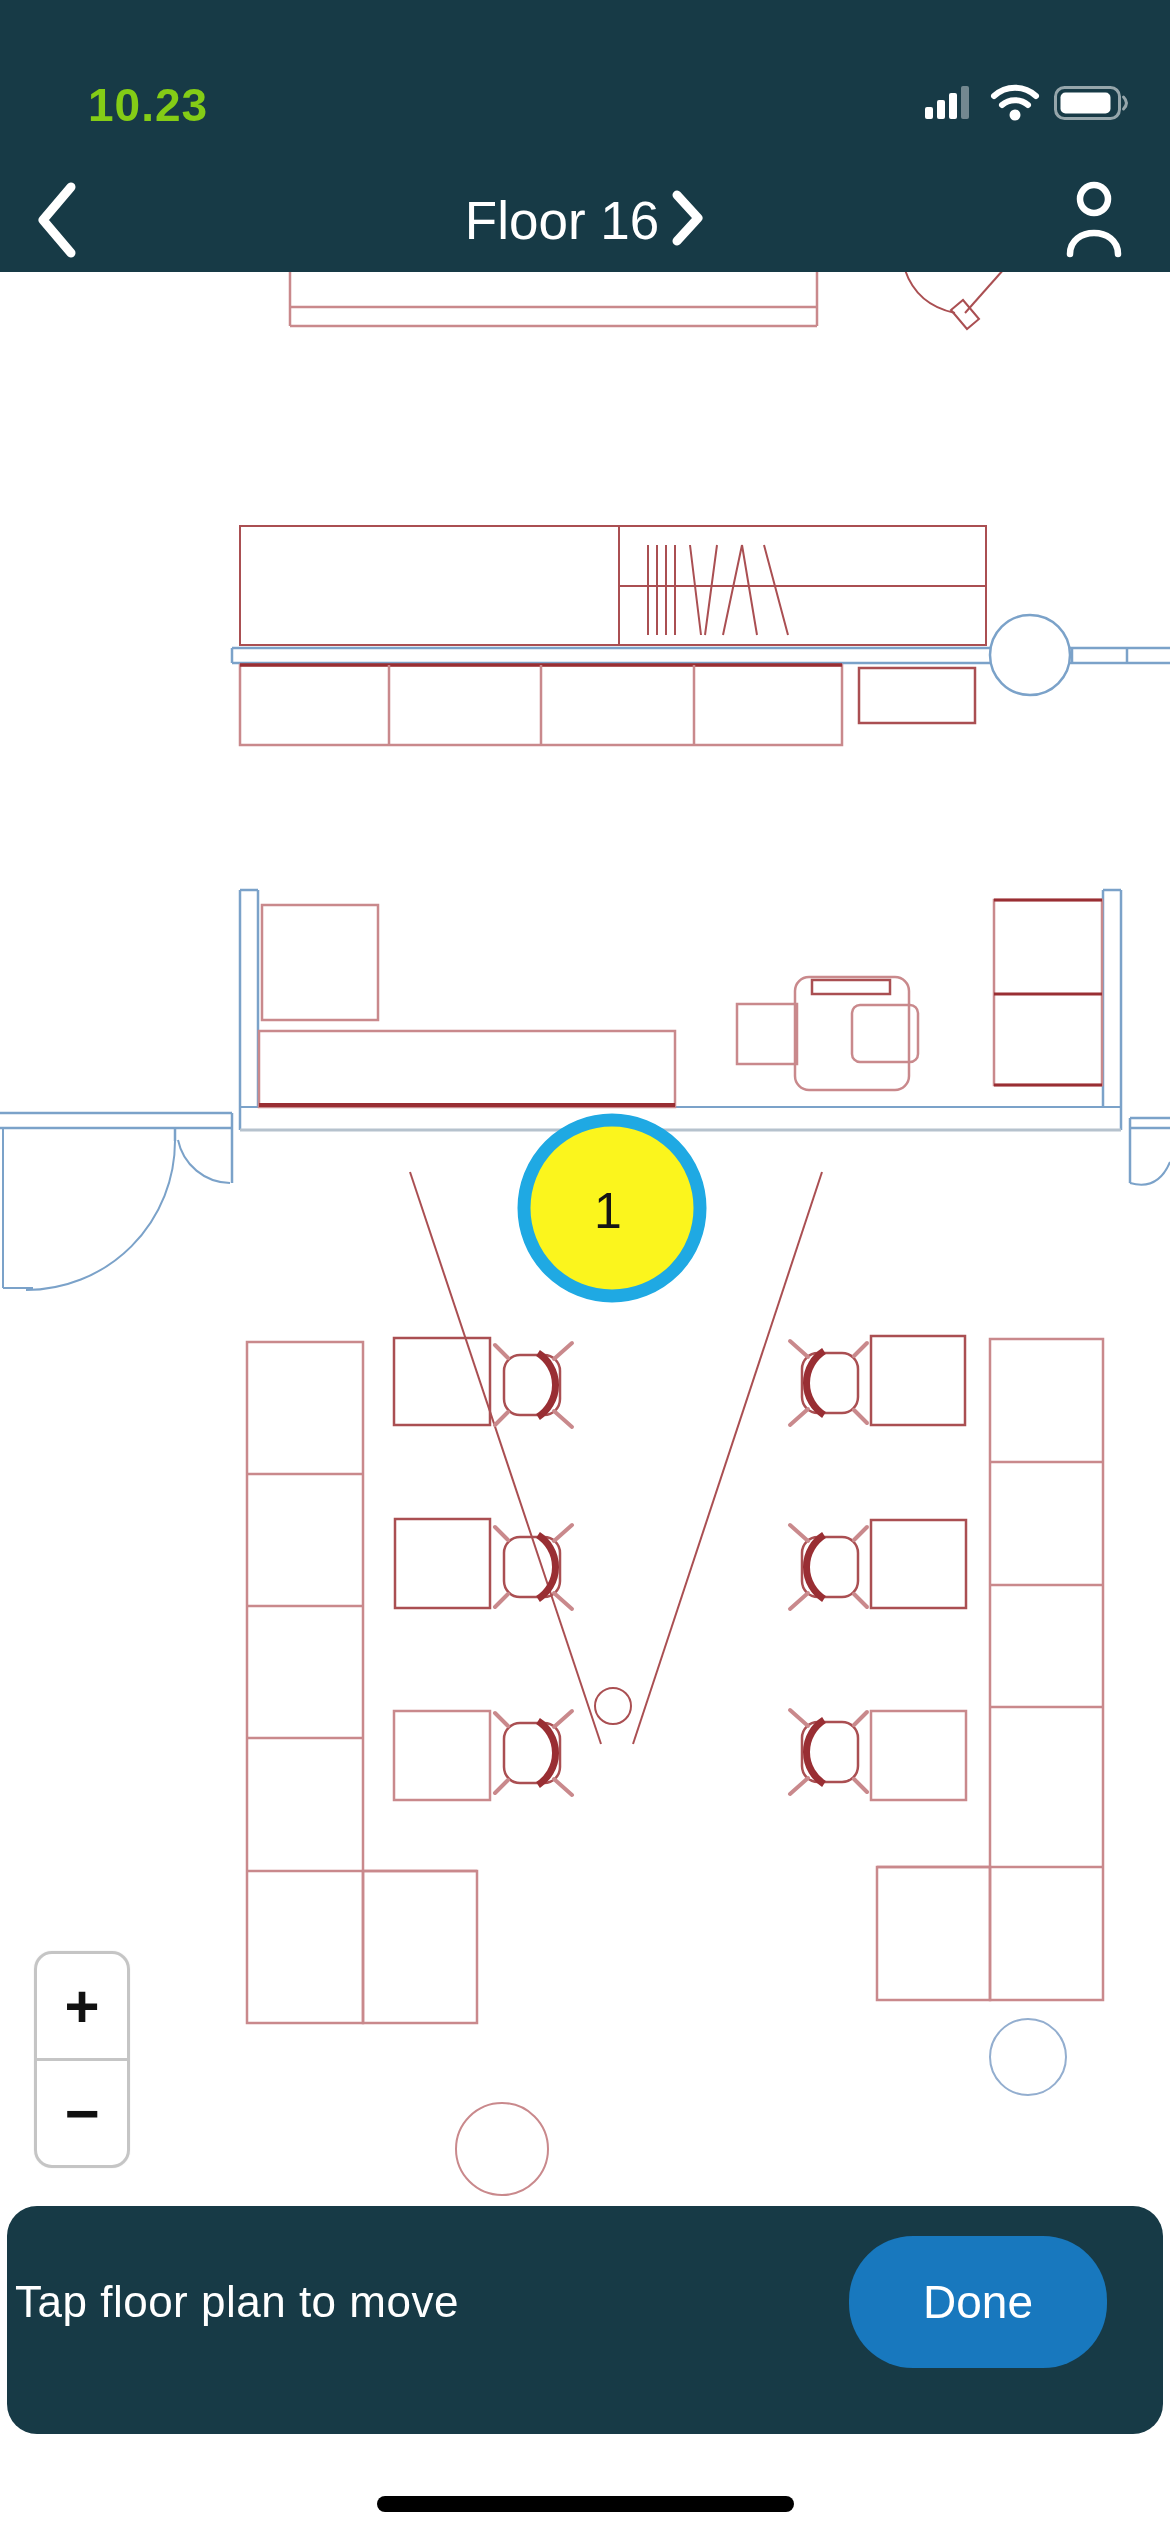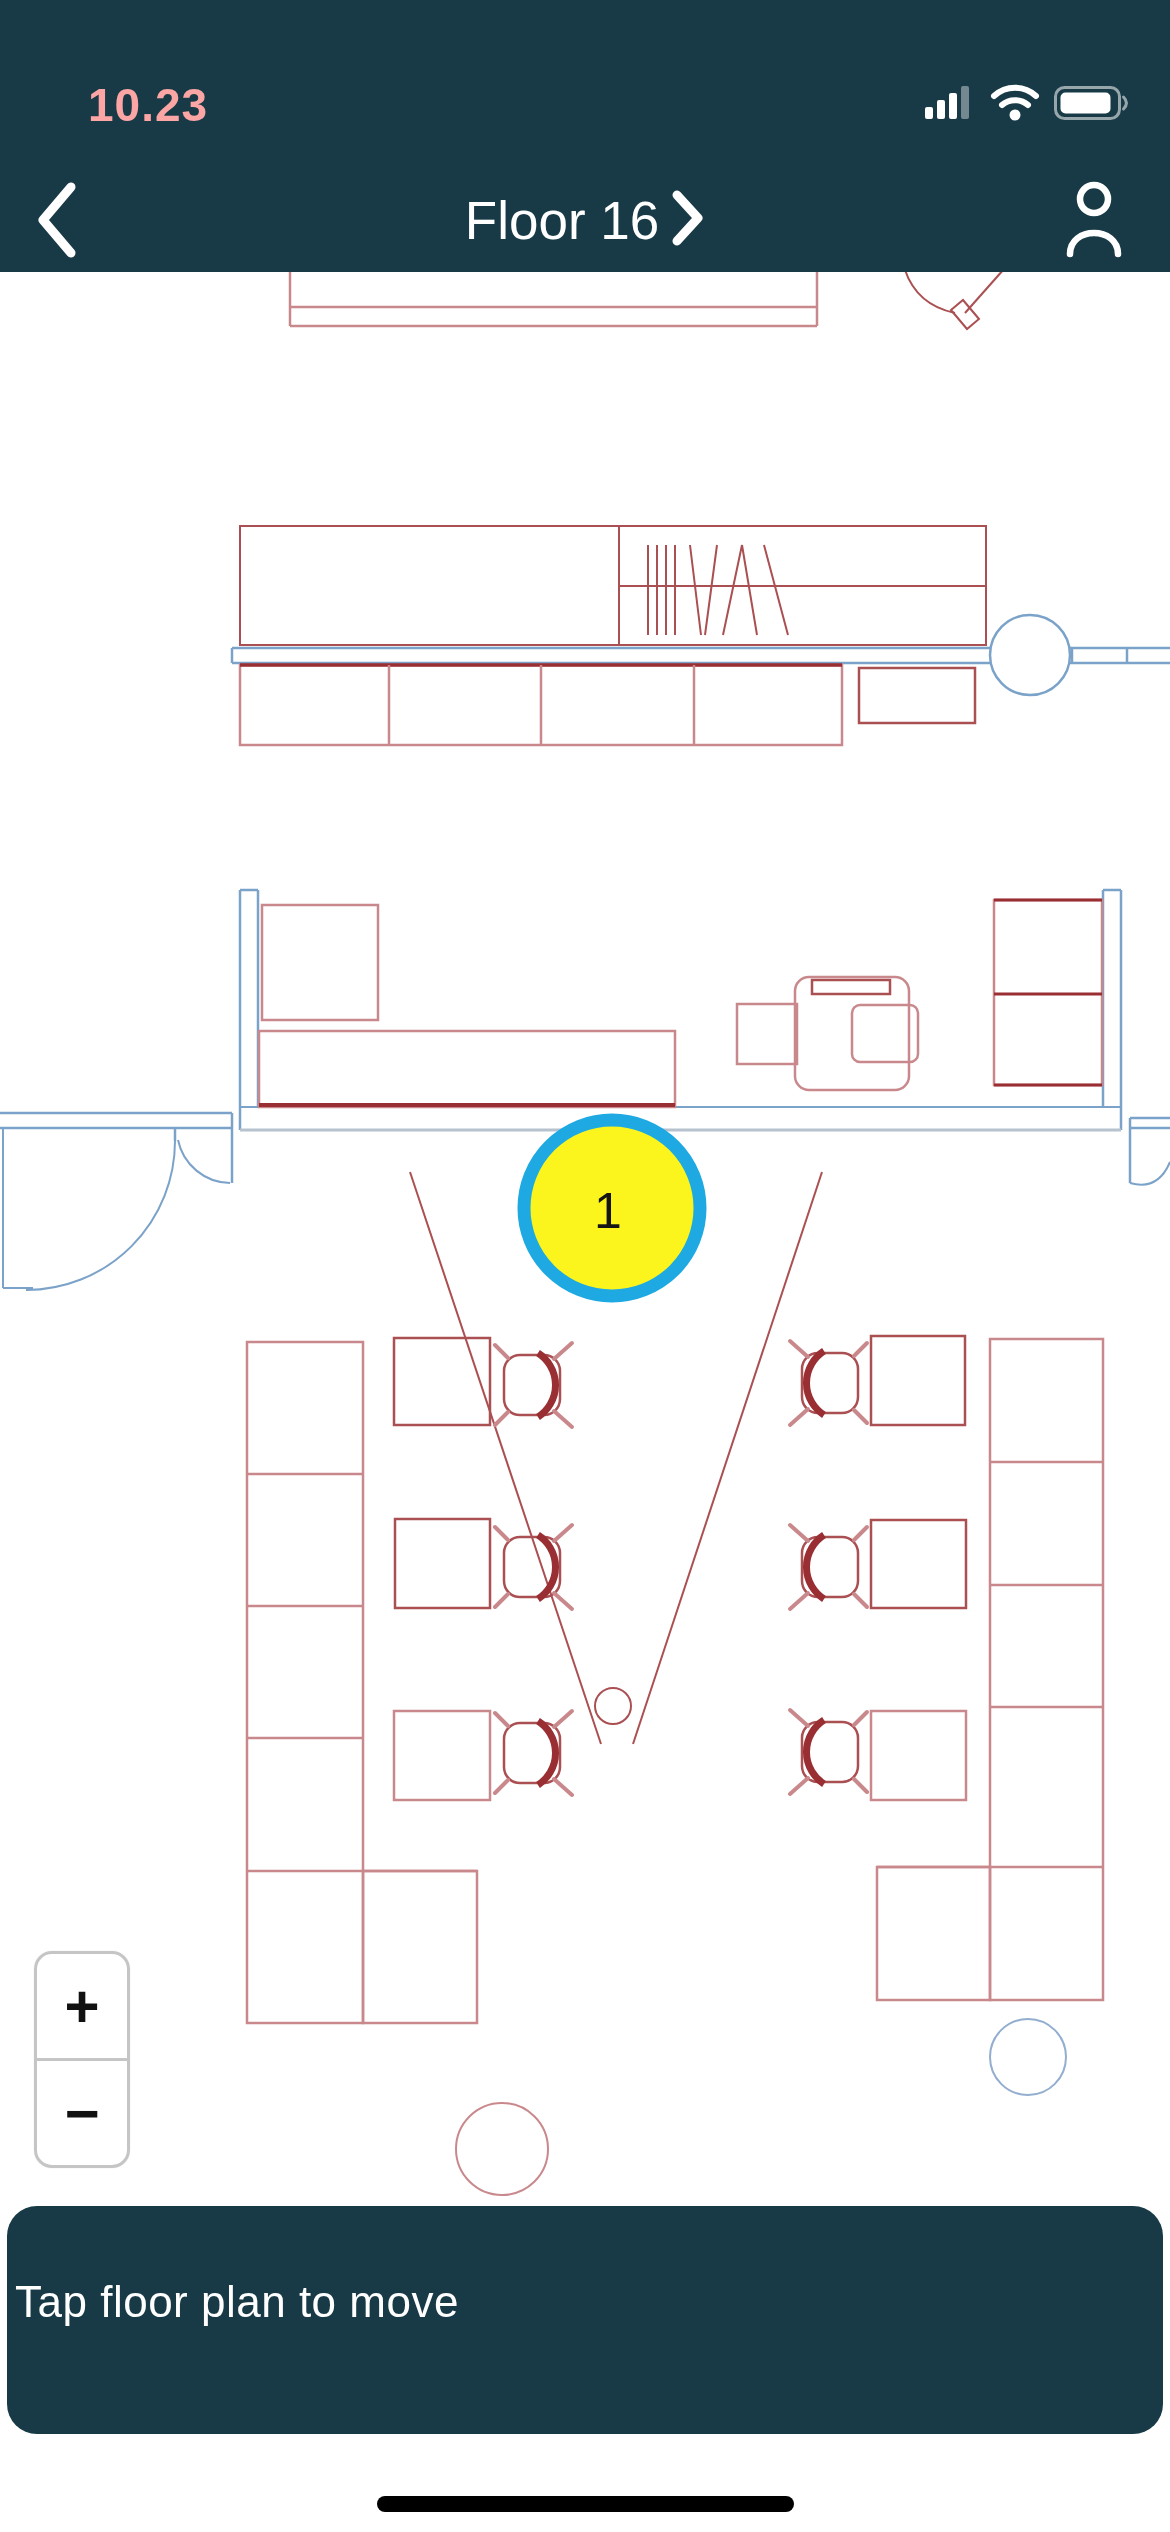--- a/index.html
+++ b/index.html
@@ -2,21 +2,21 @@
 <html><head>
 <meta charset="utf-8">
 <style>
   * { margin:0; padding:0; box-sizing:border-box; }
   html,body { width:1170px; height:2532px; background:#ffffff; font-family:"Liberation Sans", sans-serif; overflow:hidden; }
   #screen { position:relative; width:1170px; height:2532px; background:#fff; }
 
   
   #header { position:absolute; left:0; top:0; width:1170px; height:272px; z-index:30; }
   #status-row { position:absolute; left:0; top:78px; width:1170px; height:60px; }
-  #time { position:absolute; left:88px; top:0; font-size:46px; font-weight:700; color:#fca5a5; letter-spacing:1px; }
+  #time { position:absolute; left:88px; top:0; font-size:46px; font-weight:700; color:#84cc16; letter-spacing:1px; }
   #status-icons { position:absolute; right:38px; top:6px; display:flex; align-items:center; gap:14px; }
   #nav-row { position:absolute; left:0; top:168px; width:1170px; height:104px; }
   #back-btn { position:absolute; left:22px; top:12px; width:70px; height:84px; display:flex; align-items:center; justify-content:center; }
   #title-group { position:absolute; left:0; top:0; width:100%; height:104px; display:flex; align-items:center; justify-content:center; gap:12px; }
   #nav-title { color:#fff; font-size:53px; font-weight:400; }
   #profile-btn { position:absolute; right:36px; top:8px; width:80px; height:92px; display:flex; align-items:center; justify-content:center; }
 
   
   #plan-wrap { position:absolute; left:0; top:0; width:1170px; height:2532px; z-index:1; }
 
@@ -210,16 +210,17 @@
     </div>
   </div>
 
   <div id="zoom-ctl">
     <div id="zoom-in" class="zoom-btn">+</div>
     <div id="zoom-out" class="zoom-btn">−</div>
   </div>
 
   <div id="bottom-bar" style="background: rgb(23, 58, 70); padding-left: 8px;">
     <span id="hint-text">Tap floor plan to move</span>
+    <button id="done-btn" style="background: rgb(24, 120, 190);">Done</button>
   </div>
 
   <div id="home-indicator"></div>
 </div>
 
 </body></html>

